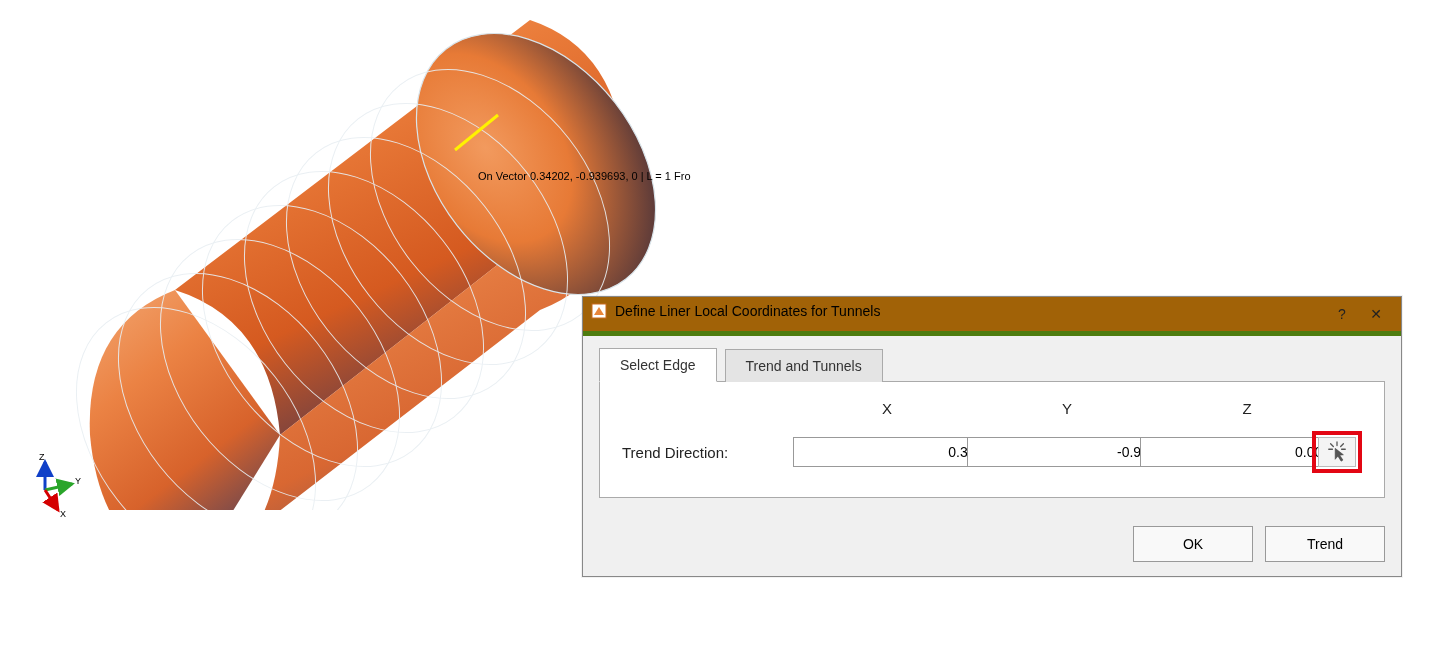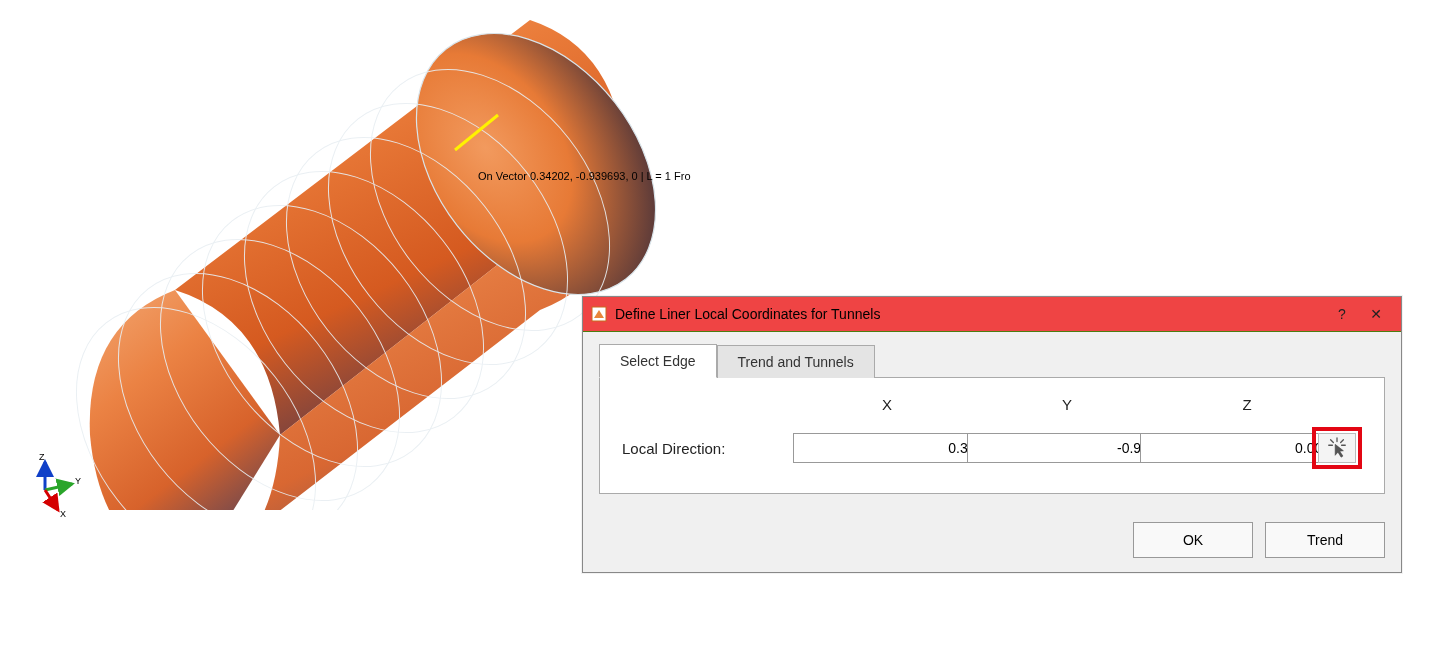--- a/index.html
+++ b/index.html
@@ -54,24 +54,23 @@
     position: absolute;
     right: 28px;
     top: 296px;
     width: 820px;
     border: 1px solid #888;
     background: #f0f0f0;
     box-shadow: 0 0 0 1px rgba(0,0,0,0.05);
   }
   .titlebar {
     display: flex;
-    align-items: center;
     padding: 6px 8px;
-    background: #ef4444;
-    border-bottom: 1px solid #4d7c0f;
+    background: #a16207;
+    border-bottom: 5px solid #4d7c0f;
   }
   .titlebar .app-icon {
     width: 16px;
     height: 16px;
     margin-right: 8px;
     display: inline-block;
   }
   .titlebar .title-text {
     flex: 1;
     font-size: 14px;
@@ -102,21 +101,21 @@
     margin-bottom: -1px;
     z-index: 2;
   }
   .tab {
     padding: 8px 20px;
     font-size: 14px;
     border: 1px solid #aaa;
     border-bottom: none;
     background: #e4e4e4;
     color: #333;
-    margin-right: 0;
+    margin-right: 8px;
     position: relative;
   }
   .tab.active {
     background: #ffffff;
     border-bottom: 1px solid #ffffff;
     z-index: 3;
   }
   .tab-panel {
     background: #ffffff;
     border: 1px solid #aaa;
@@ -323,21 +322,21 @@
       <div class="col-headers">
         <div class="label-spacer"></div>
         <div class="col-h">X</div>
         <div class="gap"></div>
         <div class="col-h">Y</div>
         <div class="gap"></div>
         <div class="col-h">Z</div>
       </div>
 
       <div class="row">
-        <div class="field-label">Local Direction:</div>
+        <div class="field-label">Trend Direction:</div>
 
         <div class="spin-wrap">
           <input class="spin-input" value="0.342" style="">
           <div class="spin-btns">
             <button class="spin-btn">▲</button>
             <button class="spin-btn">▼</button>
           </div>
         </div>
         <div class="field-gap"></div>
 

